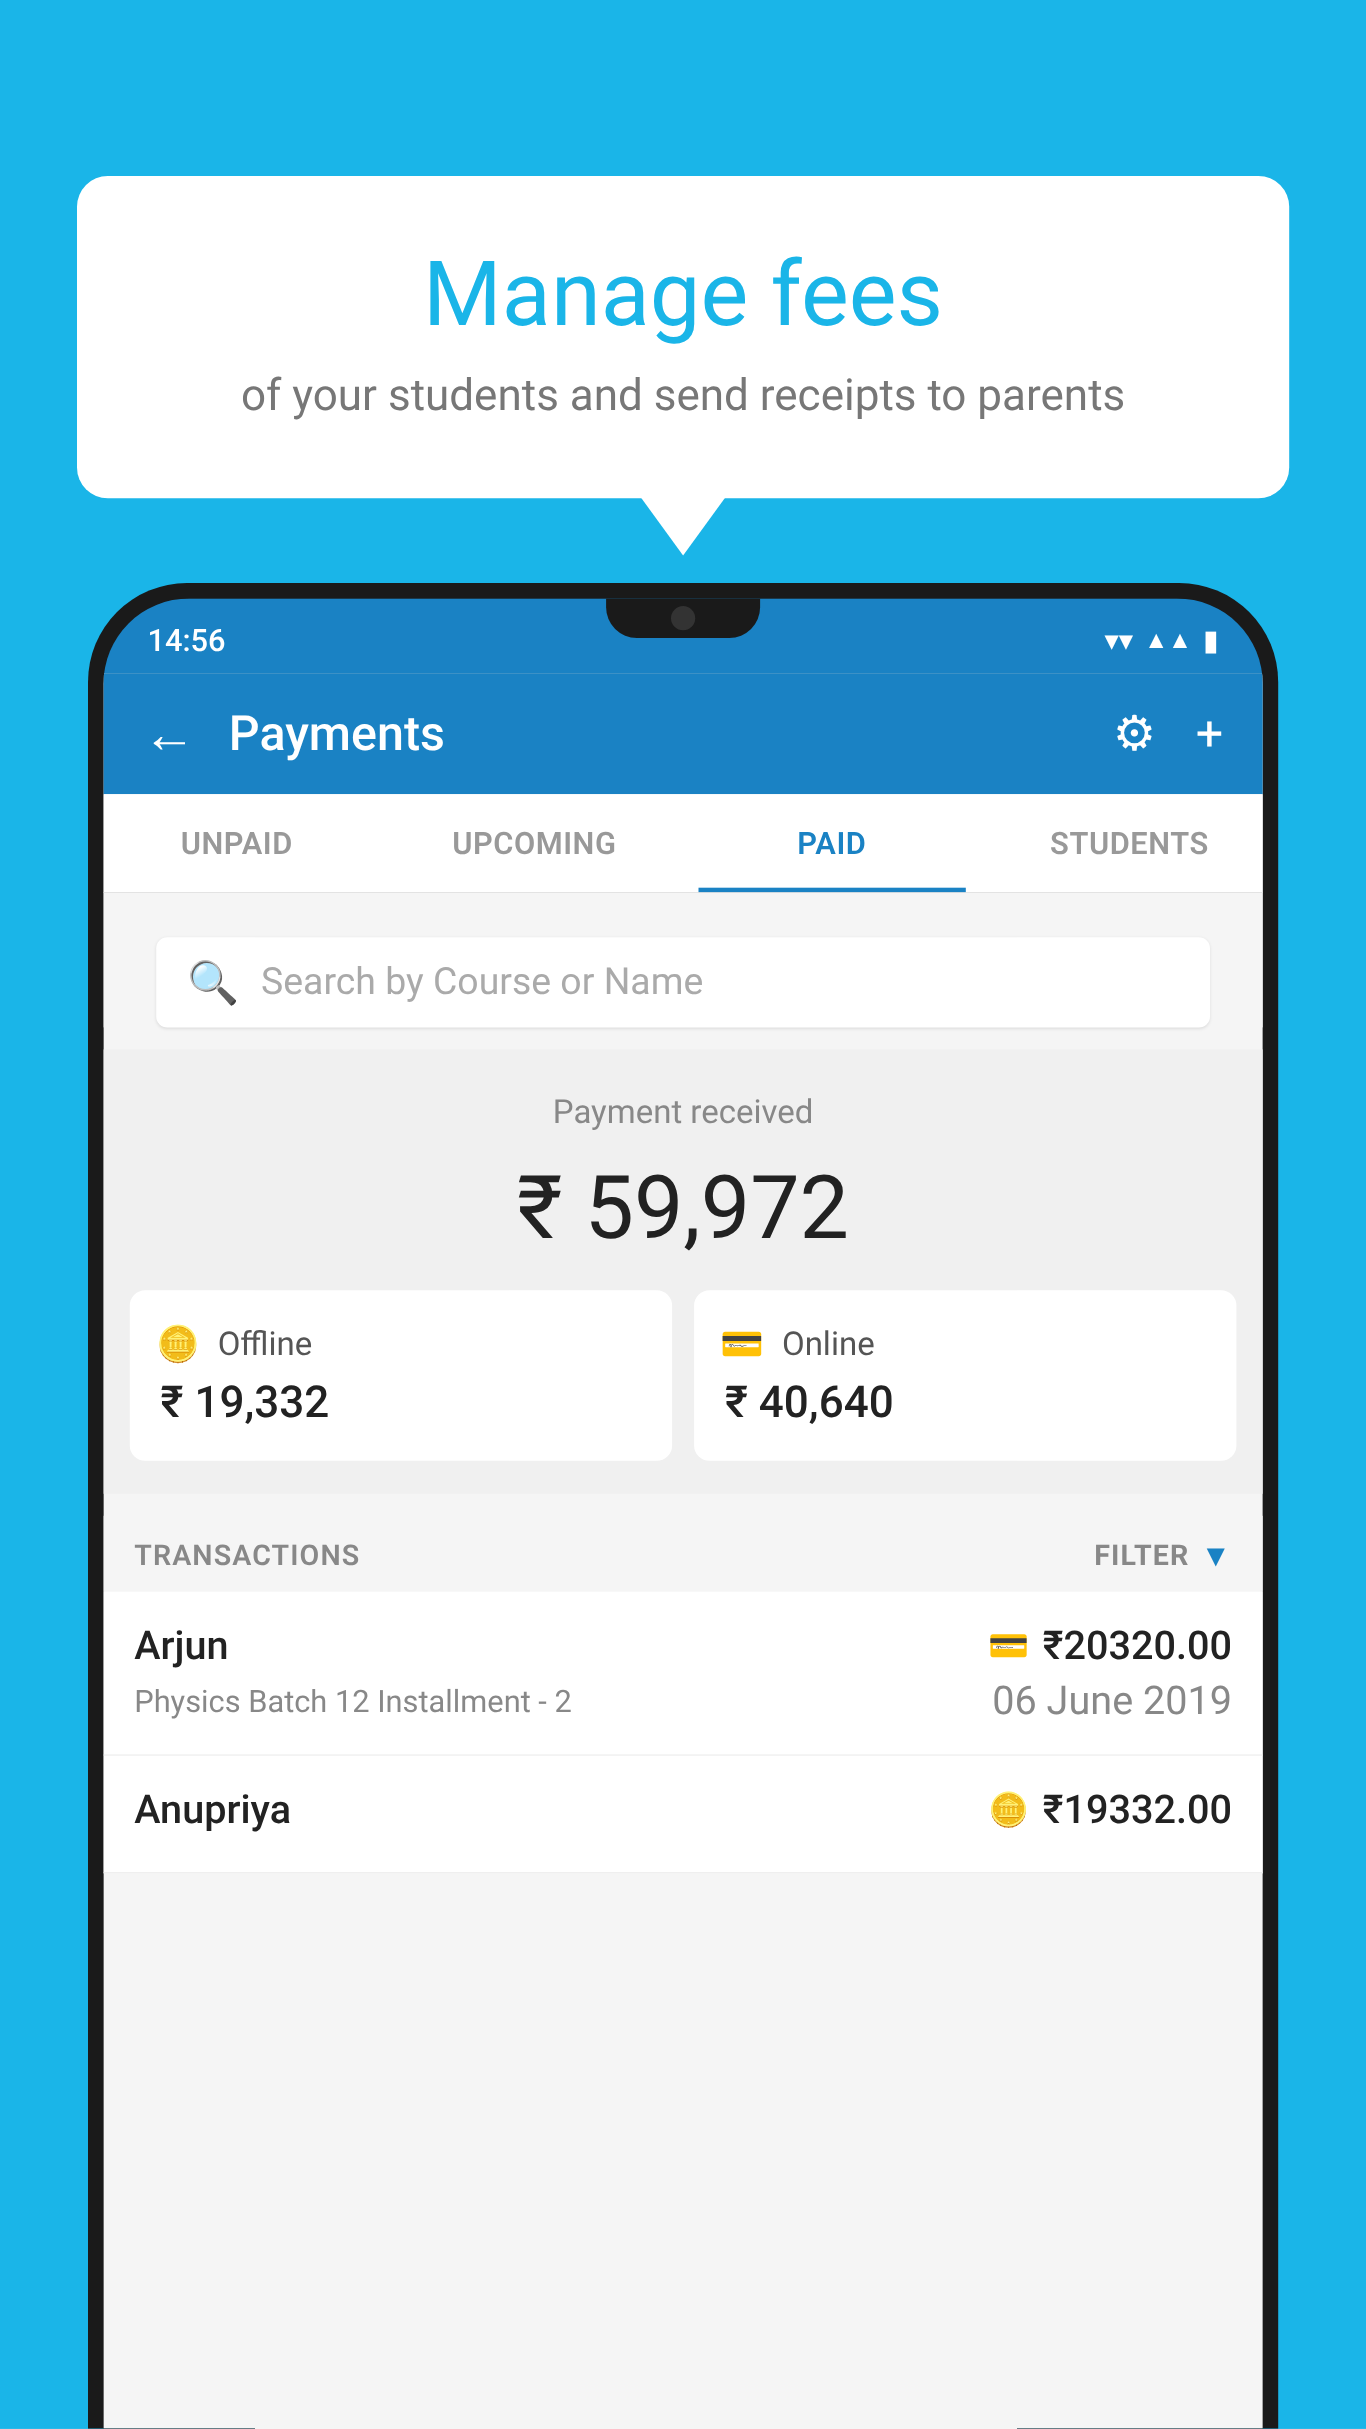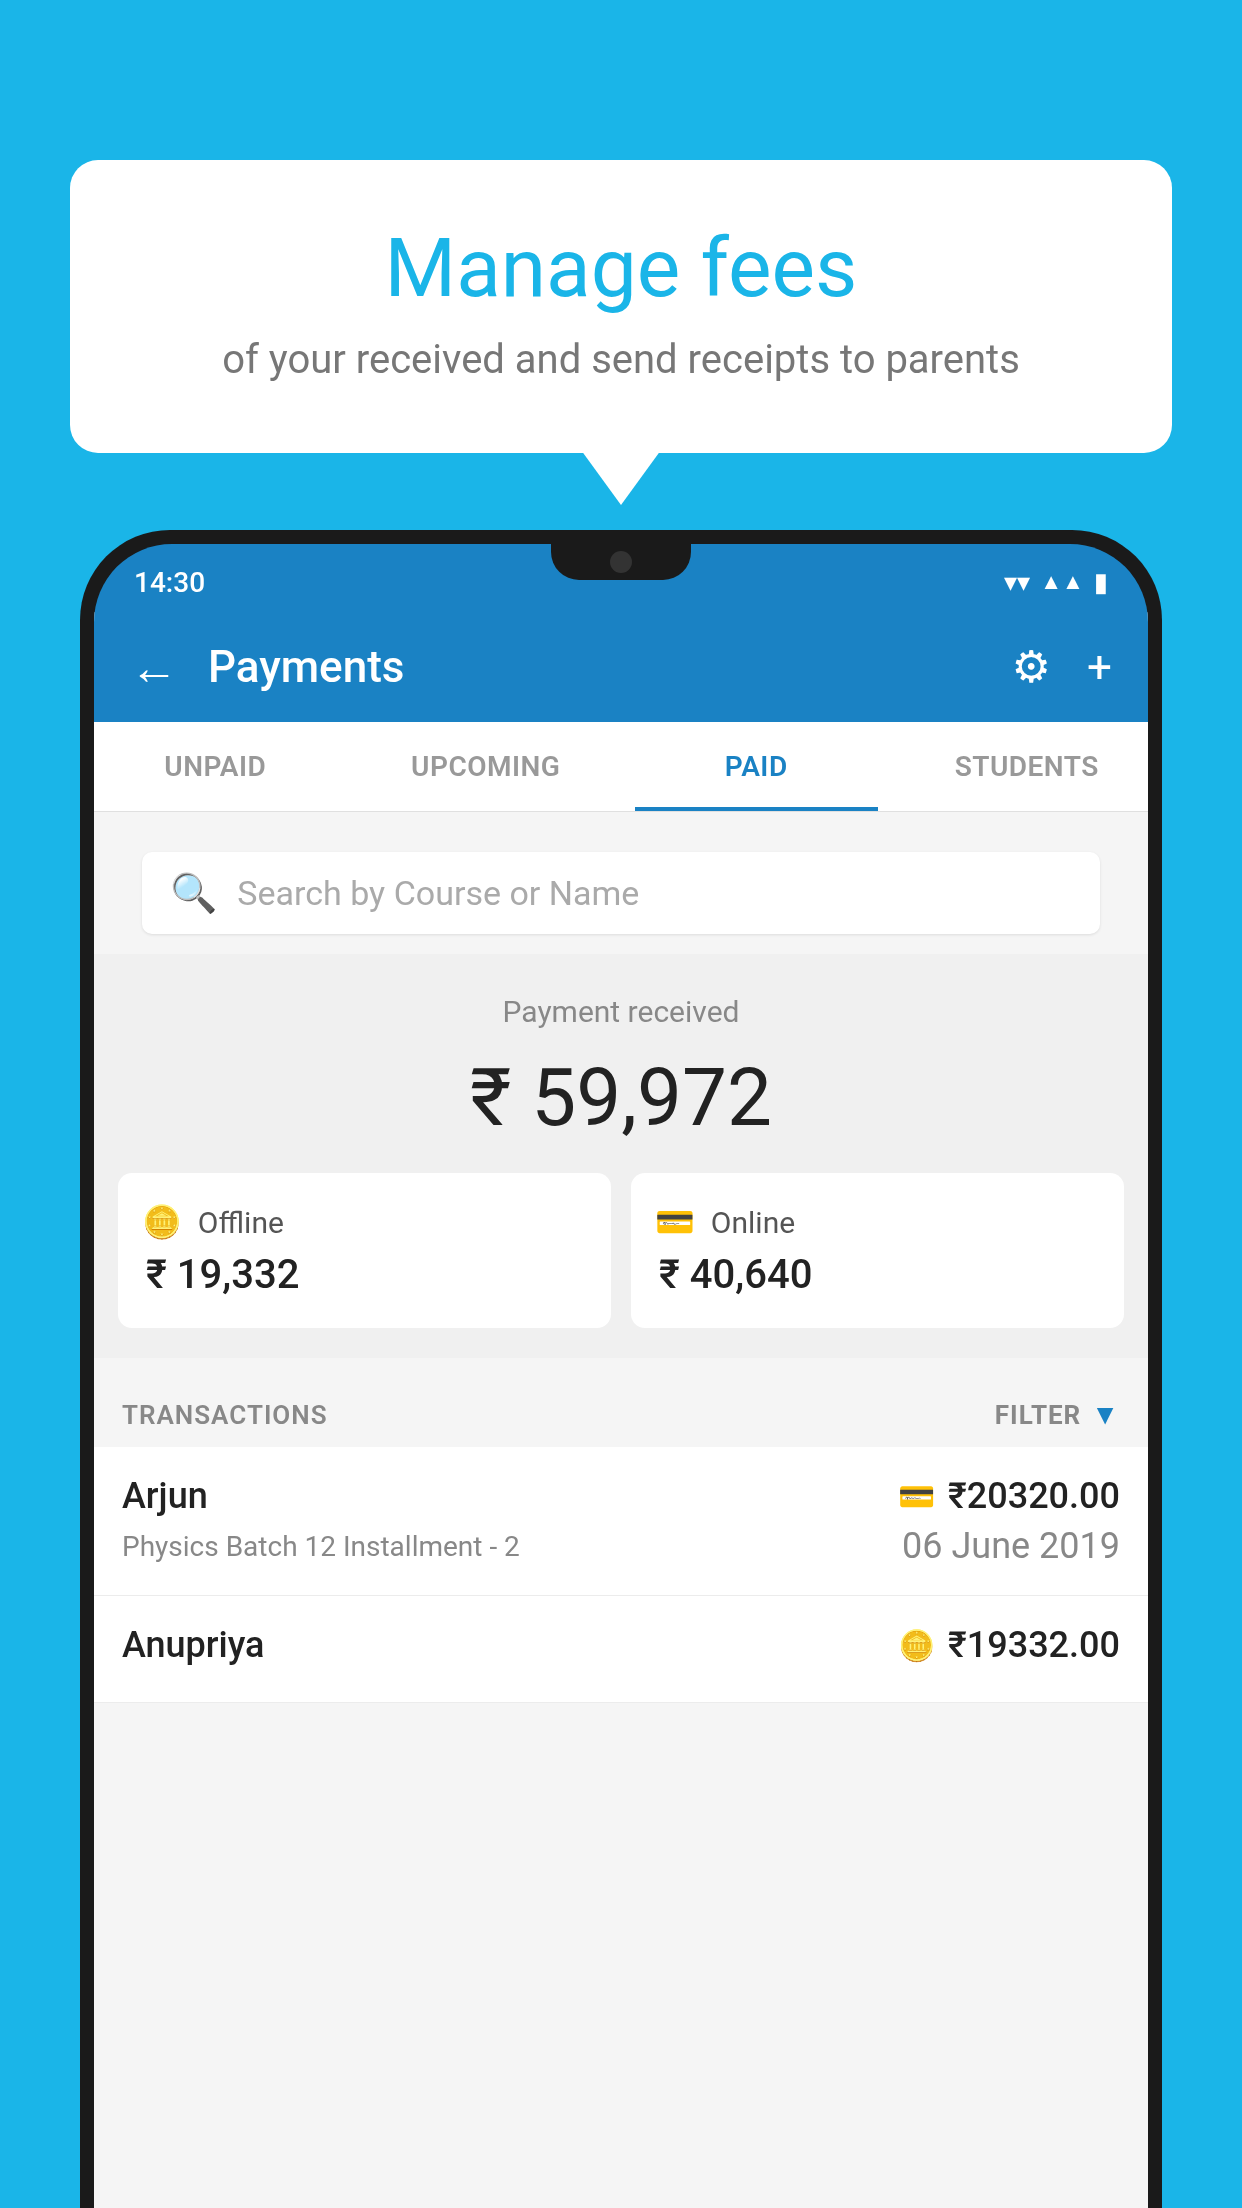--- a/index.html
+++ b/index.html
@@ -382,34 +382,34 @@
     }
   </style>
 </head>
 <body>
 
 <div style="position:absolute;top:0;left:0;width:1242px;height:2208px;background:#1ab5e8;"></div>
 
 <div class="speech-bubble-container">
   <div class="speech-bubble">
     <div class="bubble-title">Manage fees</div>
-    <div class="bubble-subtitle">of your received and send receipts to parents</div>
+    <div class="bubble-subtitle">of your students and send receipts to parents</div>
   </div>
 </div>
 
 <div class="phone-frame">
 
   <div class="phone-inner">
 
     <div class="notch">
       <div class="camera-dot"></div>
     </div>
 
     <div class="status-bar">
-      <span class="status-time">14:30</span>
+      <span class="status-time">14:56</span>
       <div class="status-icons">
         <span style="color:white;font-size:26px;">▾▾</span>
         <span style="color:white;font-size:22px;">▲▲</span>
         <span style="color:white;font-size:26px;">▮</span>
       </div>
     </div>
 
     <div class="app-content">
 
       <div class="app-header">

